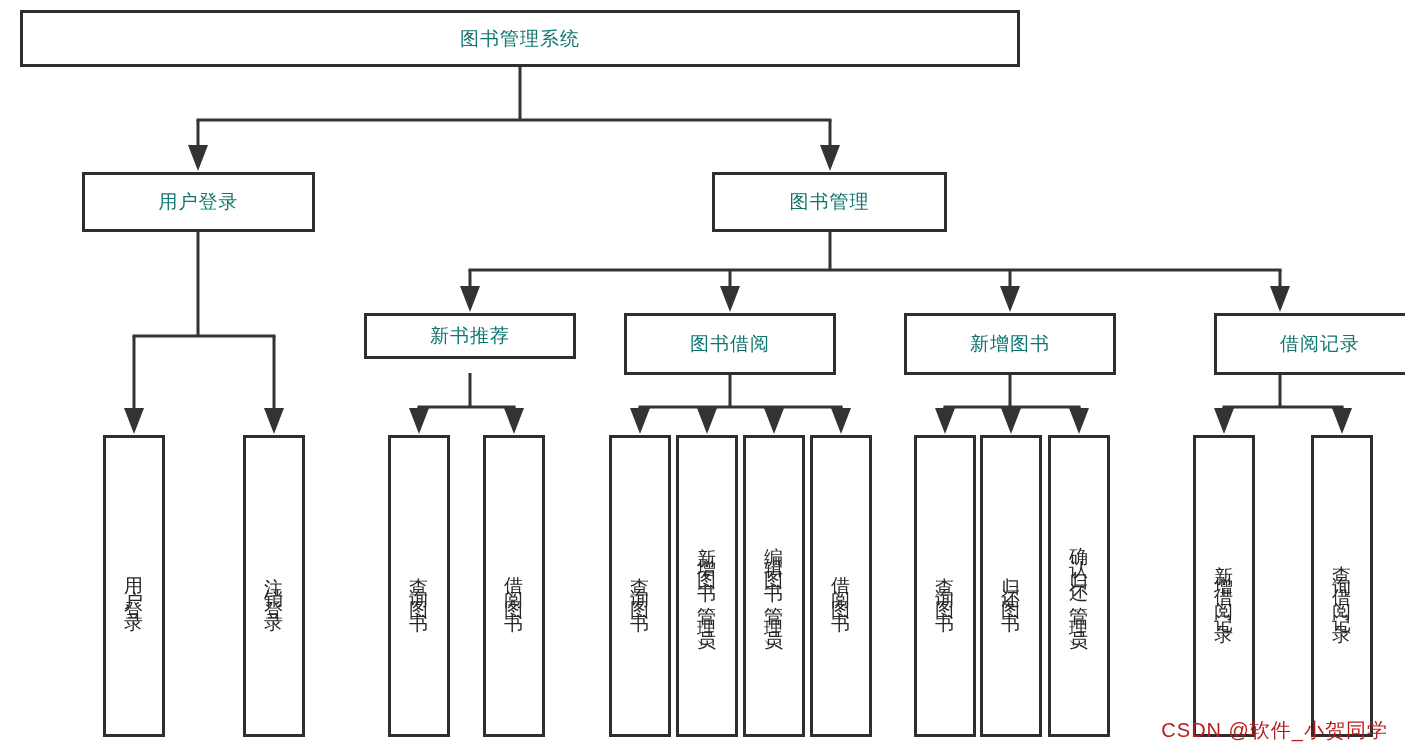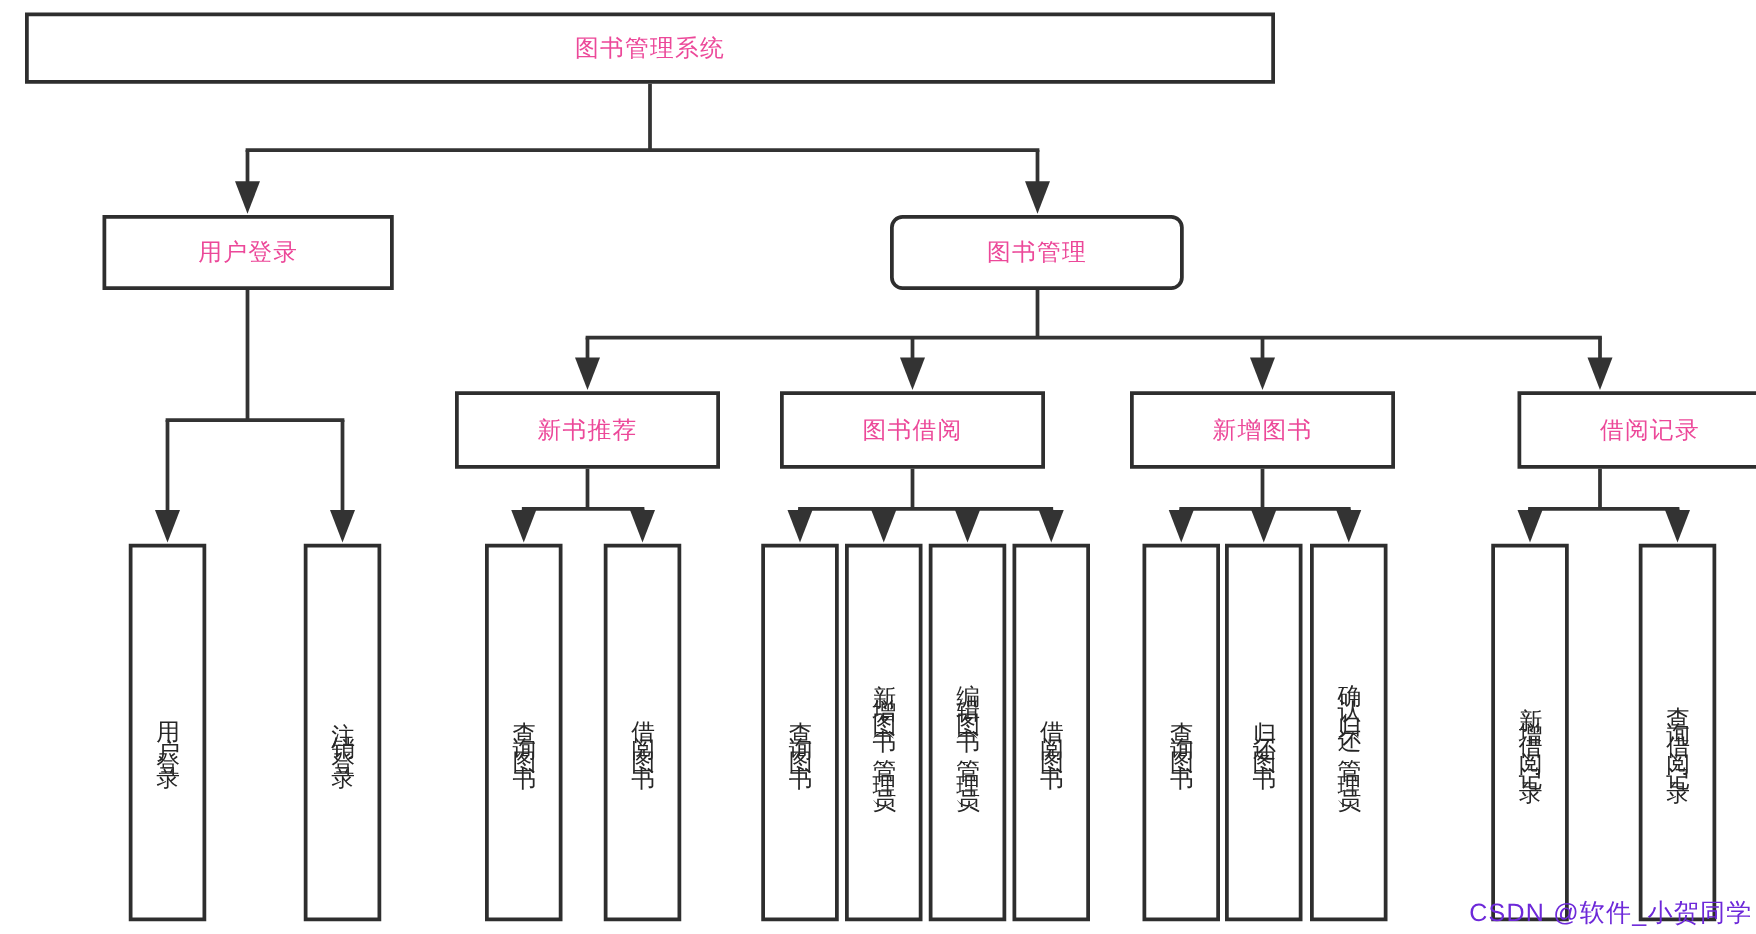--- a/index.html
+++ b/index.html
@@ -18,21 +18,21 @@
   }
   .node {
     position: absolute;
     background: #ffffff;
     border: 3px solid #2e2e2e;
     display: flex;
     align-items: center;
     justify-content: center;
     box-sizing: border-box;
     font-size: 19px;
-    color: #ec4899;
+    color: #0f766e;
     letter-spacing: 1px;
   }
   .leaf {
     position: absolute;
     background: #ffffff;
     border: 3px solid #2e2e2e;
     display: flex;
     align-items: center;
     justify-content: center;
     box-sizing: border-box;
@@ -44,24 +44,24 @@
   .leaf .vtext {
     writing-mode: vertical-rl;
     text-orientation: mixed;
     font-size: 19px;
     letter-spacing: 12px;
     line-height: 1;
     white-space: nowrap;
   }
   #watermark {
     position: absolute;
-    right: 3px;
+    right: 17px;
     bottom: 3px;
     font-size: 20px;
-    color: #6d28d9;
+    color: #b91c1c;
     letter-spacing: 1px;
     pointer-events: none;
   }
 </style>
 </head>
 <body>
 
 <div id="canvas">
 
   <svg id="connectors" viewBox="0 0 1405 747" xmlns="http://www.w3.org/2000/svg">
@@ -133,25 +133,25 @@
     </g>
   </svg>
 
   <div class="node" style="left:20px; top:10px; width:1000px; height:57px;">
     <span>图书管理系统</span>
   </div>
 
   <div class="node" style="left:82px; top:172px; width:233px; height:60px;">
     <span>用户登录</span>
   </div>
-  <div class="node" style="left:712px; top:172px; width:235px; height:60px;border-radius:10px;">
+  <div class="node" style="left:712px; top:172px; width:235px; height:60px;">
     <span>图书管理</span>
   </div>
 
-  <div class="node" style="left:364px; top:313px; width:212px; height:62px;">
+  <div class="node" style="left:364px; top:313px; width:212px; height:46px;">
     <span>新书推荐</span>
   </div>
   <div class="node" style="left:624px; top:313px; width:212px; height:62px;">
     <span>图书借阅</span>
   </div>
   <div class="node" style="left:904px; top:313px; width:212px; height:62px;">
     <span>新增图书</span>
   </div>
   <div class="node" style="left:1174px; top:313px; width:212px; height:62px;margin-left:40px;">
     <span>借阅记录</span>

